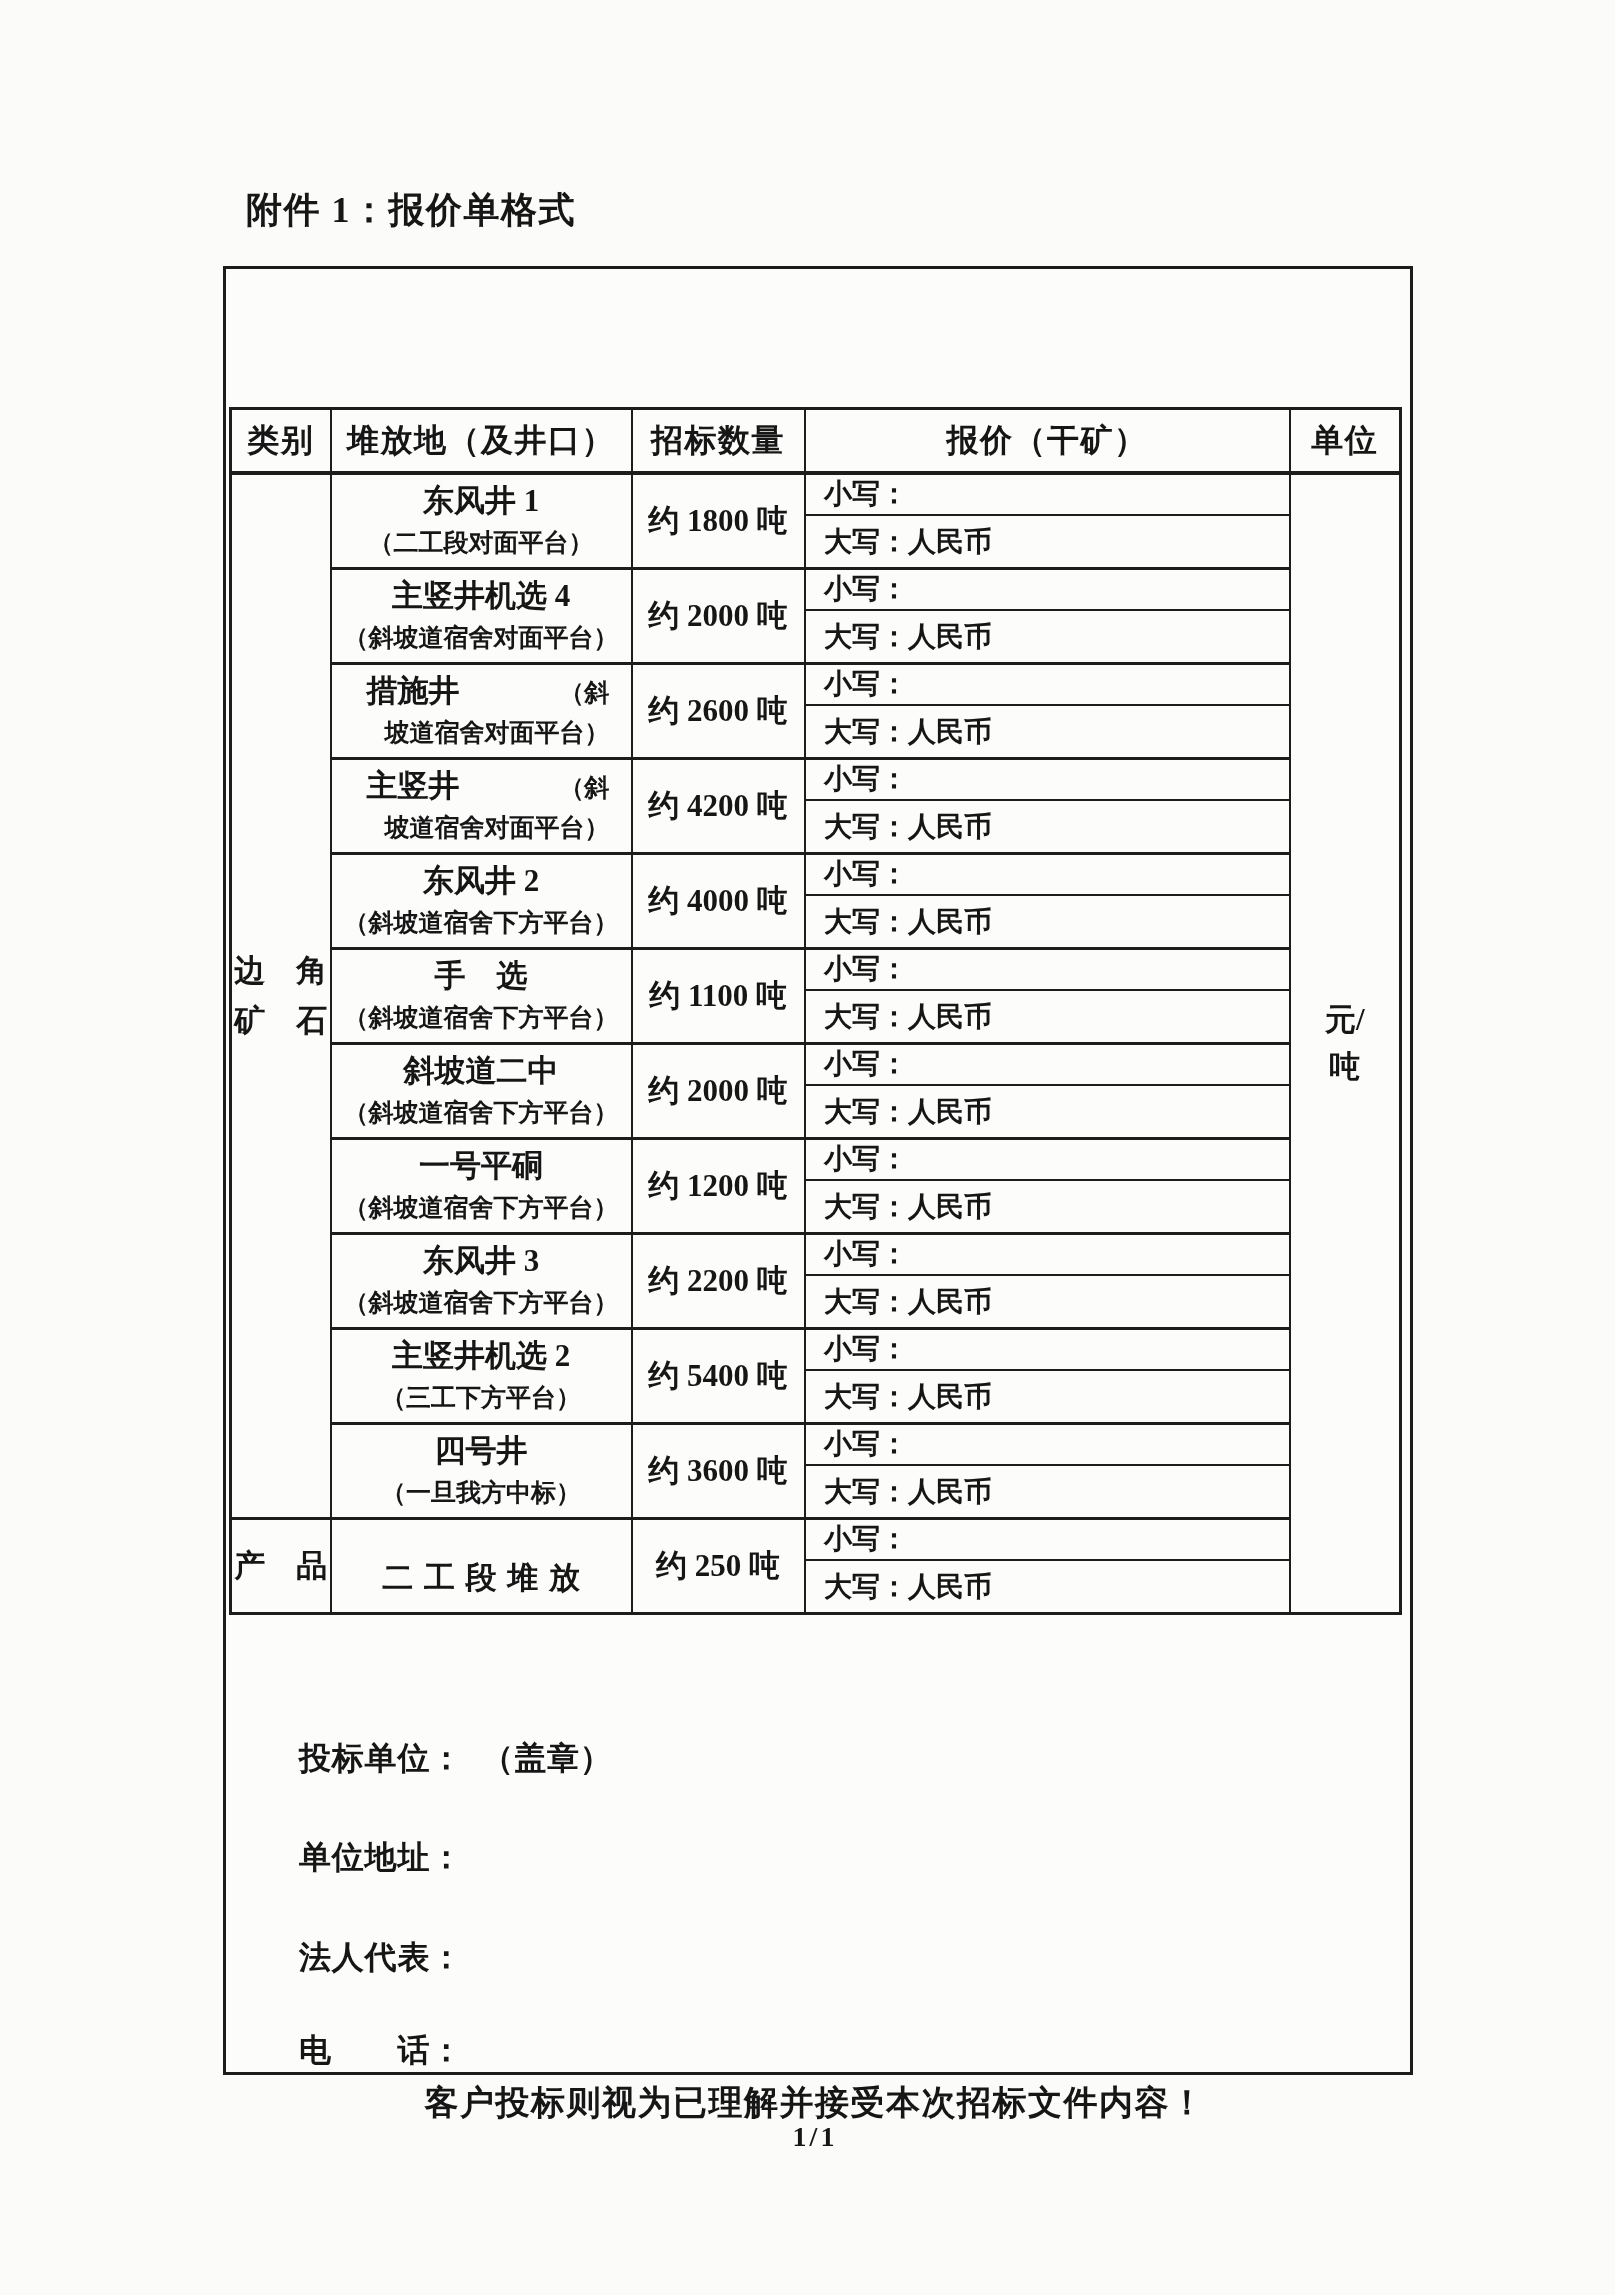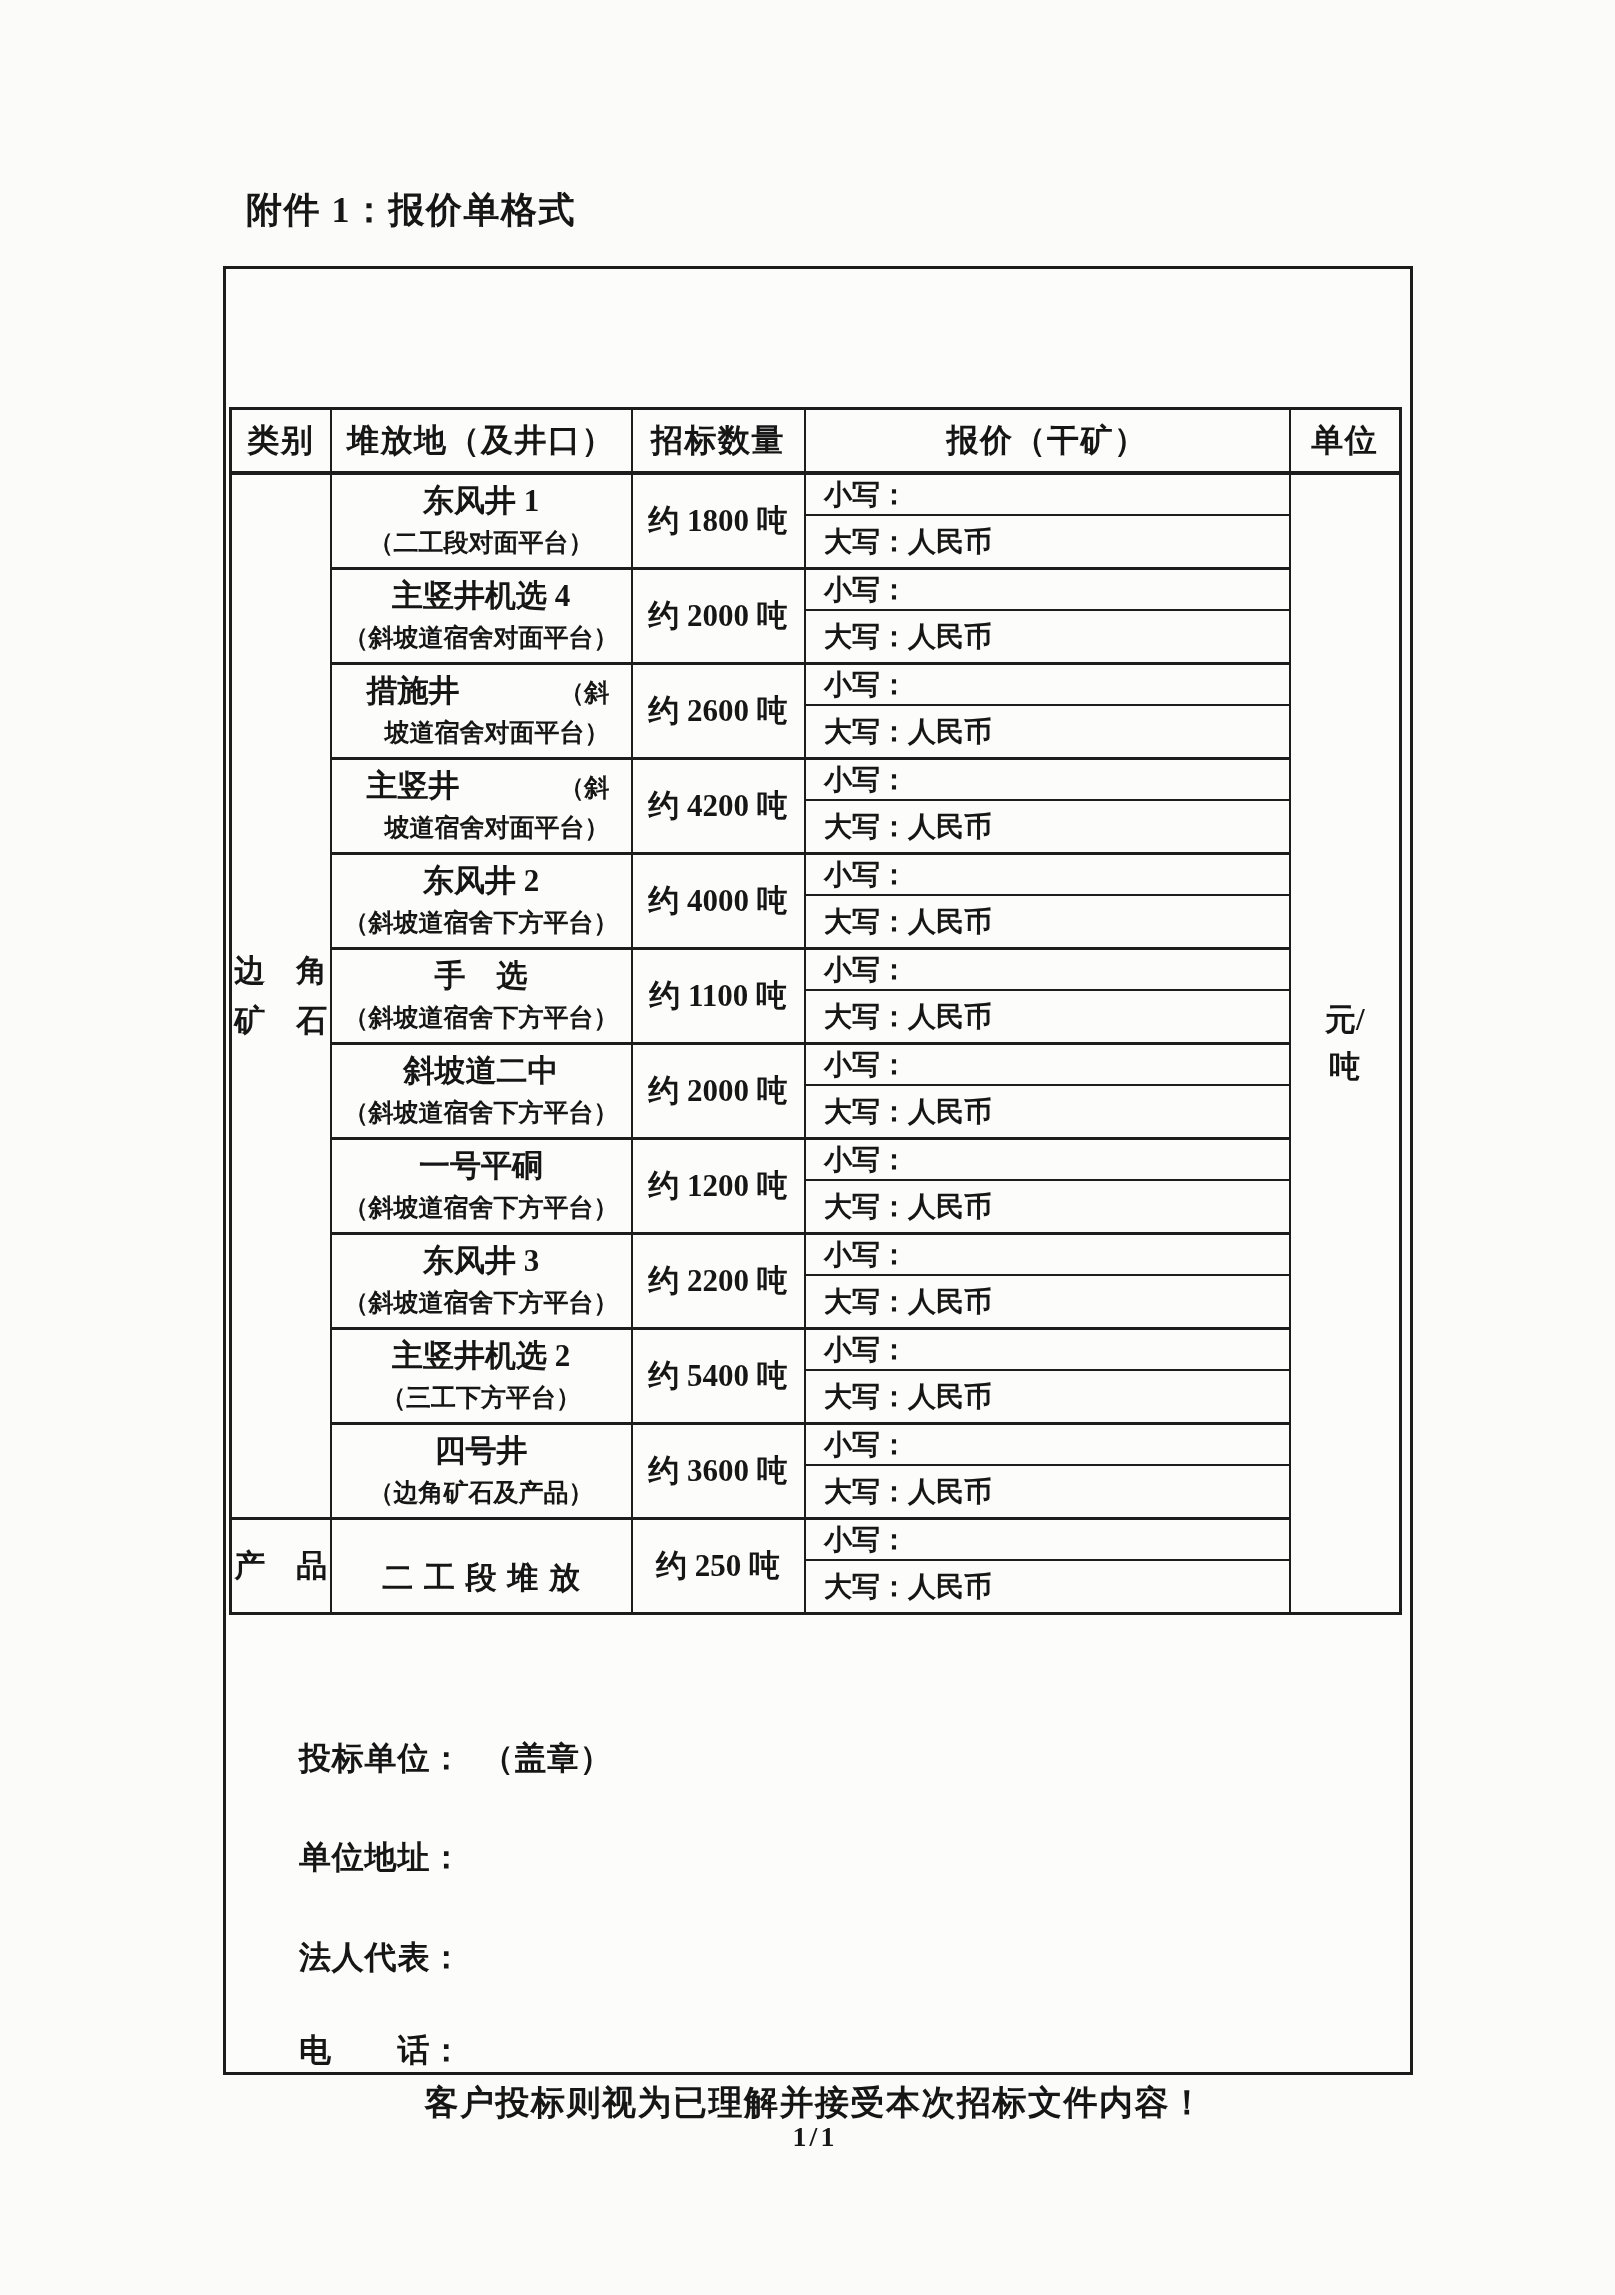--- a/index.html
+++ b/index.html
@@ -50,21 +50,21 @@
   }
   .name-cell.split .name-line1{justify-content:space-between;padding:0 21.4px 0 35px;}
   .nm-tail{font-size:25px;}
   .name-sub{font-size:25px;line-height:1.35;margin-top:4.6px;}
   .name-cell.split .name-sub{text-align:center;padding-left:32px;}
   .name-cell.no-sub .nm{letter-spacing:10.7px;padding-left:10.7px;margin-top:25px;}
   .qty-cell{text-align:center;vertical-align:middle;font-size:31px;}
   .price-cell{vertical-align:top;}
   .price-inner{display:flex;flex-direction:column;height:92px;}
   .p-small{
-    flex:0 0 41px;display:flex;align-items:center;padding-left:18.4px;
+    flex:0 0 41px;display:flex;padding-left:18.4px;
     font-size:28px;border-bottom:2.3px solid #1d1d1d;box-sizing:border-box;
   }
   .p-big{flex:1 1 auto;display:flex;align-items:center;padding-left:18.4px;font-size:28px;}
   .promise{
     position:absolute;top:1370px;left:21.4px;right:15.3px;
     font-size:28px;line-height:1.45;text-indent:1.4em;letter-spacing:0px;
   }
   .field-row{position:absolute;left:73px;font-size:32px;letter-spacing:0.8px;}
   .f0{top:1468px;} .f1{top:1567px;} .f2{top:1667px;} .f3{top:1760px;}
   .field-row .fv{margin-left:18.4px;}
@@ -320,21 +320,21 @@
         </div>
       </td>
     </tr>
 
     <tr>
       <td class="name-cell">
         <div class="name-line1">
               <span class="nm">四号井</span>
               <span class="nm-tail"></span>
             </div>
-        <div class="name-sub">（边角矿石及产品）</div>
+        <div class="name-sub">（一旦我方中标）</div>
       </td>
       <td class="qty-cell">约 3600 吨</td>
       <td class="price-cell">
         <div class="price-inner">
           <div class="p-small">
                 <span>小写：</span>
               </div>
           <div class="p-big">
                 <span>大写：人民币</span>
               </div>

